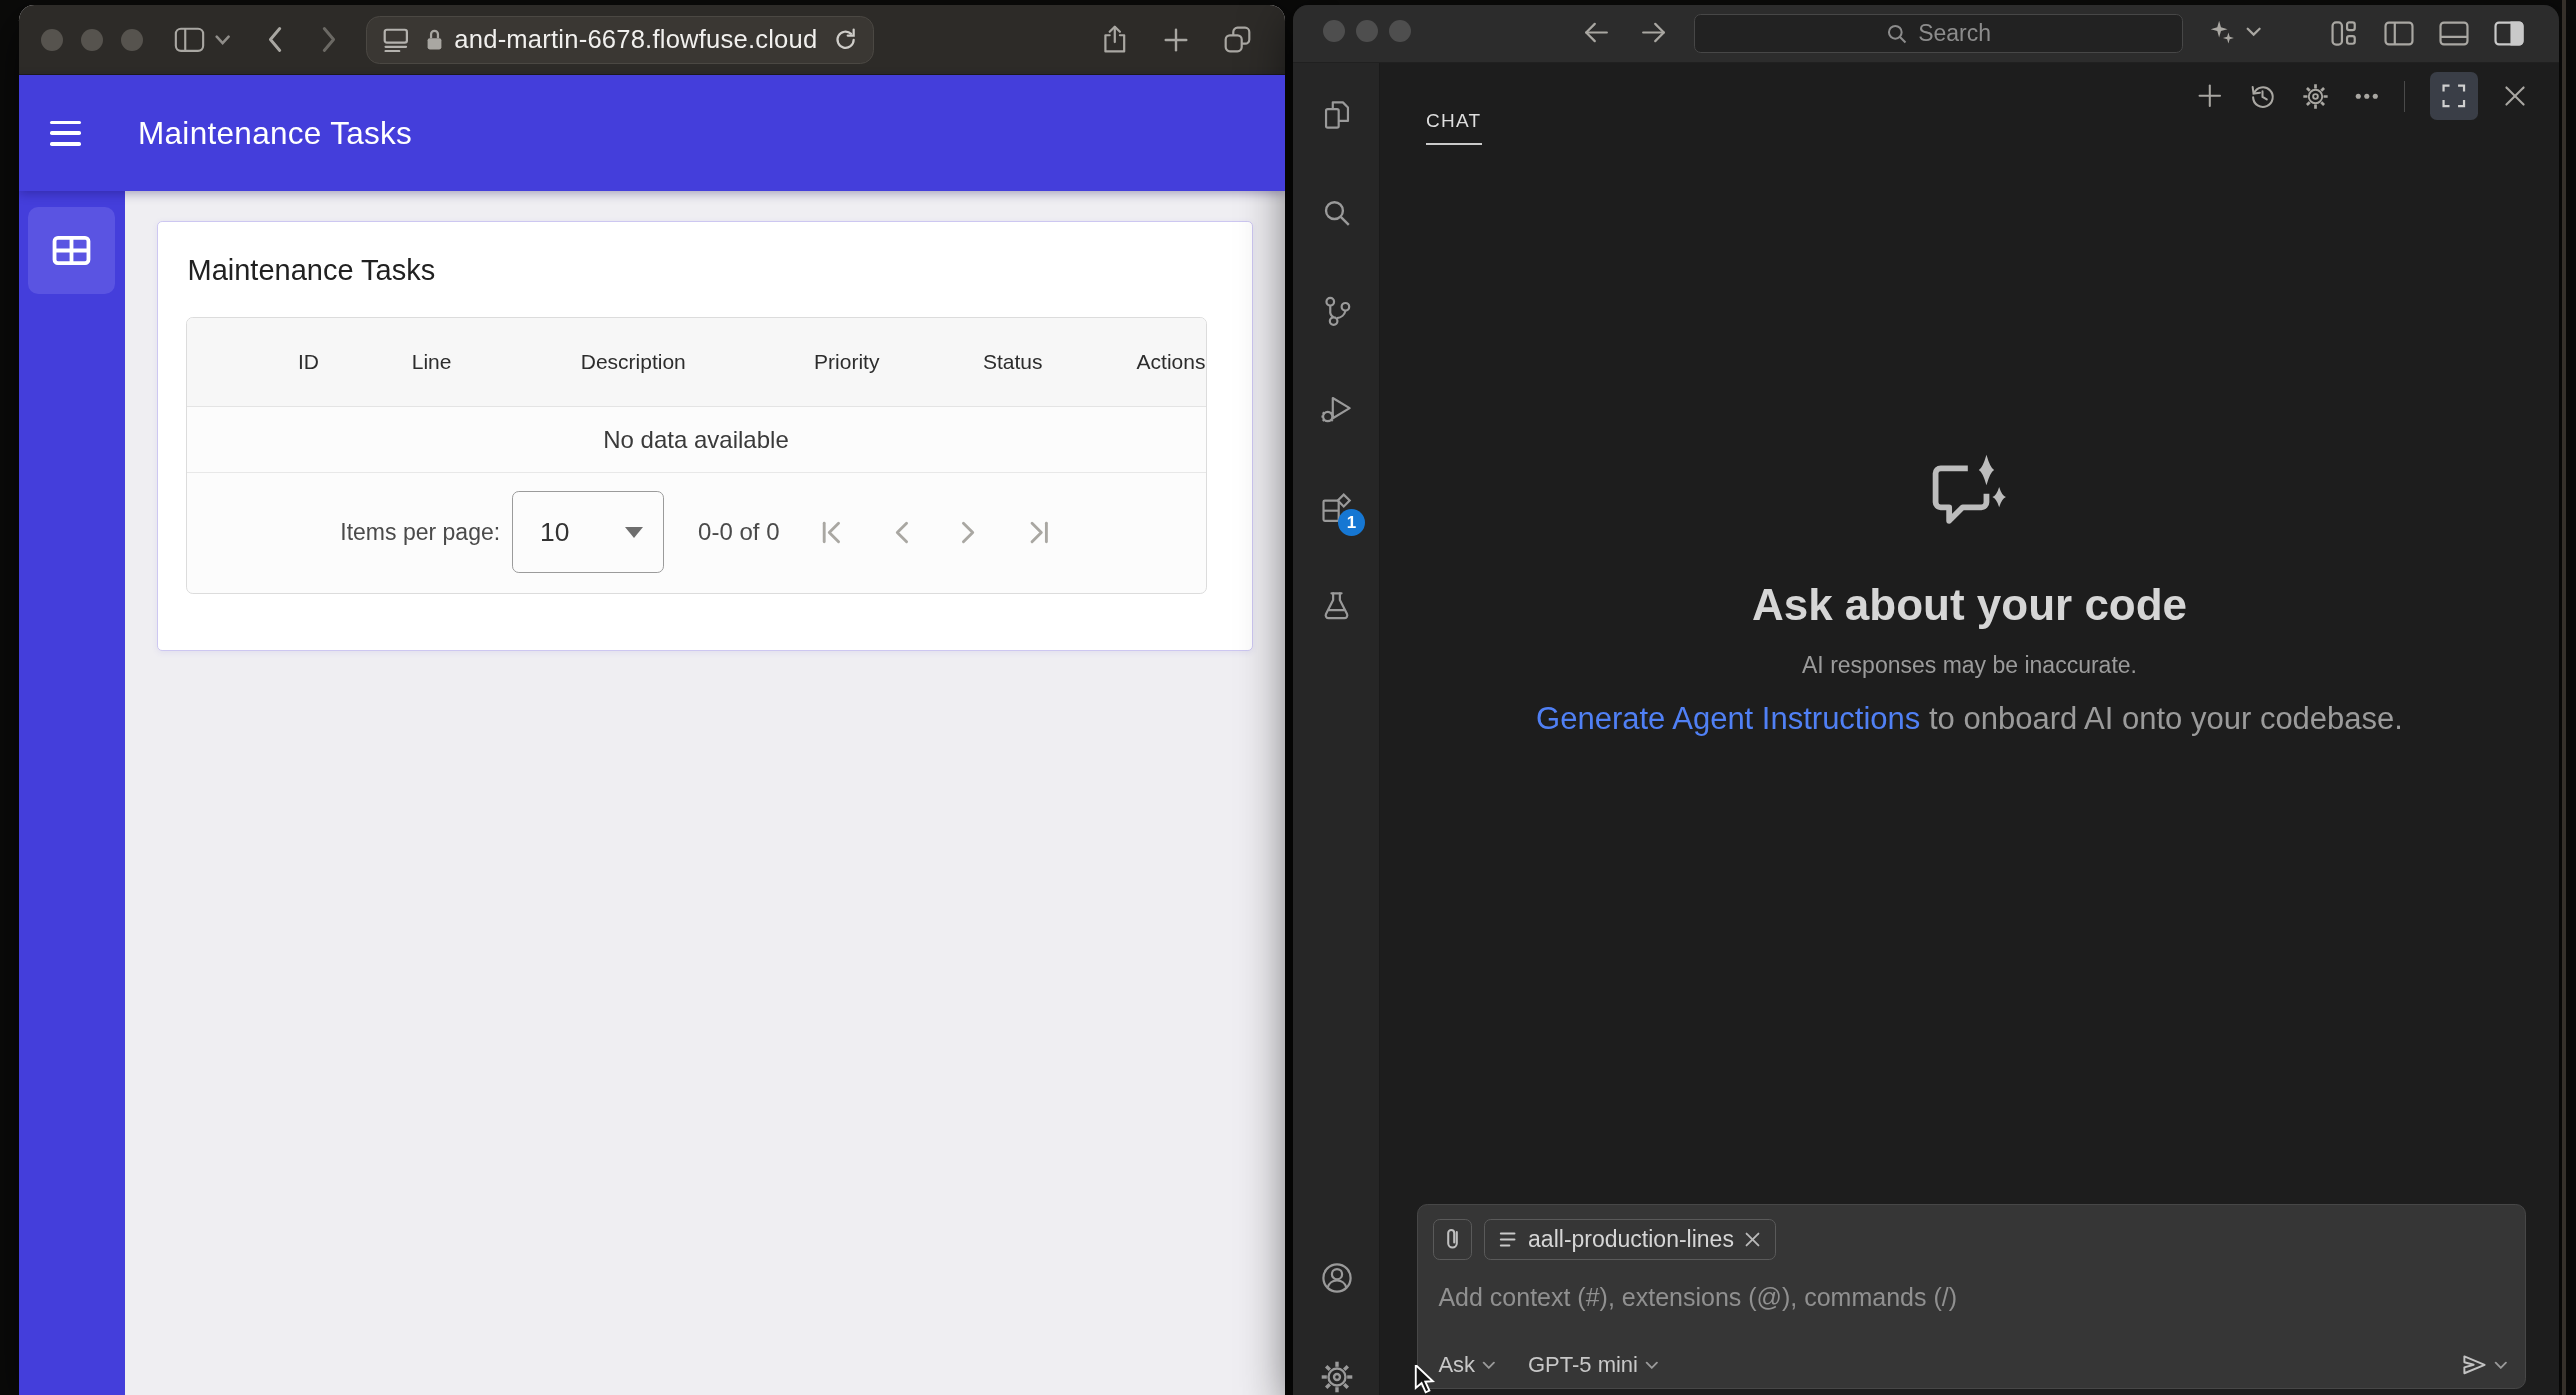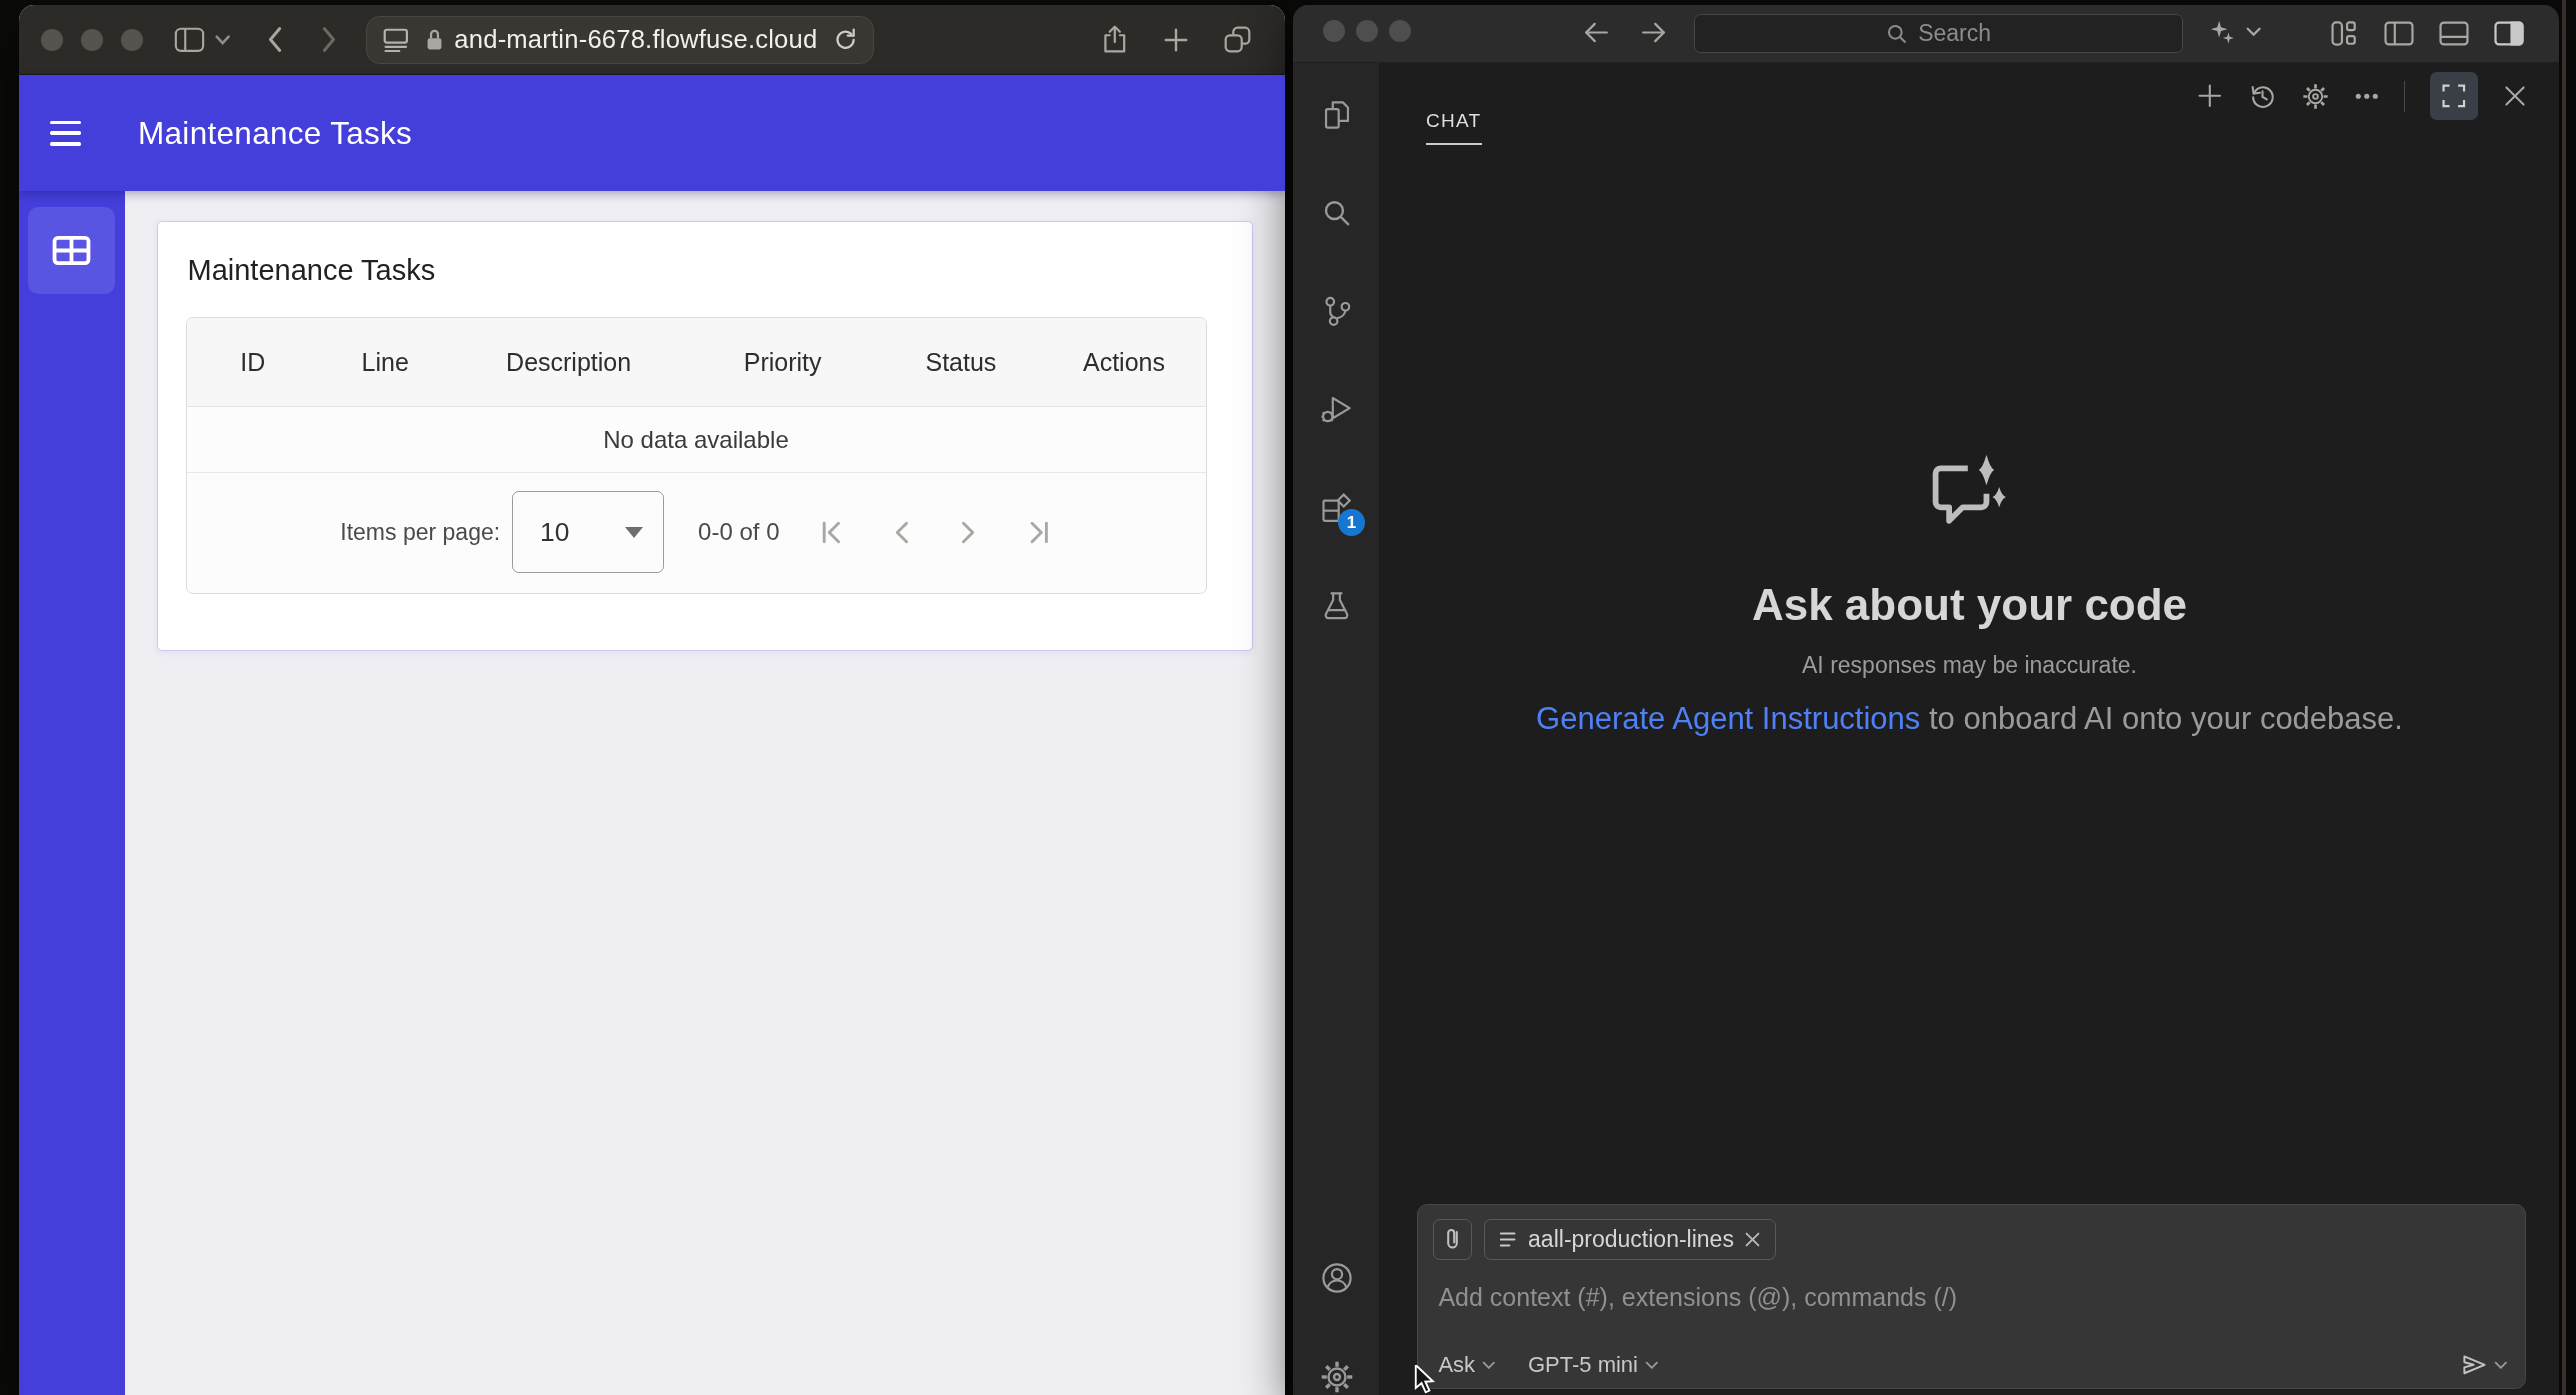--- a/index.html
+++ b/index.html
@@ -33,21 +33,21 @@
   .side-item { position:absolute; left:9.4px; top:16px; width:87px; height:87px; border-radius:10.2px;
                background:#5a54e2; display:flex; align-items:center; justify-content:center; color:#fff; }
   .app-content { position:absolute; left:106px; right:0; top:0; bottom:0; background:#efeef2; }
 
   .card { position:absolute; left:31.5px; top:30px; width:1096px; height:430px; background:#fff;
           border:1.7px solid #cdc7f1; border-radius:5.1px; box-shadow:0 1.7px 6.8px rgba(80,70,200,.08); }
   .card-title { position:absolute; left:30px; top:32px; font-size:29px; color:#212121; }
   .tbl { position:absolute; left:28px; top:95px; width:1021px; height:277px; background:#fcfcfc;
          border:1.7px solid #dcdcdc; border-radius:6.8px; overflow:hidden; }
   .thead { display:flex; height:89px; align-items:center; background:#f7f7f7; border-bottom:1.7px solid #e4e4e4; }
-  .th { font-size:25px; font-weight:500; color:#2d2d2d; text-align:center; }
+  .th { font-size:21px; font-weight:500; color:#2d2d2d; text-align:right; }
   .th:nth-child(1){width:13%;} .th:nth-child(2){width:13%;} .th:nth-child(3){width:23%;}
   .th:nth-child(4){width:19%;} .th:nth-child(5){width:16%;} .th:nth-child(6){width:16%;}
   .empty-row { height:66px; display:flex; align-items:center; justify-content:center;
                font-size:24px; color:#3a3a3a; border-bottom:1.7px solid #e8e8e8; }
   .pag { height:118px; display:flex; align-items:center; justify-content:center; color:#4a4a4a; }
   .pag-label { font-size:23px; }
   .pag-select { margin:0 34px 0 12px; width:152px; height:82px; border:1.7px solid #9b9b9b; border-radius:6.8px;
                 display:flex; align-items:center; padding:0 20.4px 0 27px; cursor:pointer; }
   .pag-select .val { font-size:26.4px; color:#333; flex:1; }
   .caret { width:0; height:0; border-left:9.4px solid transparent; border-right:9.4px solid transparent;

